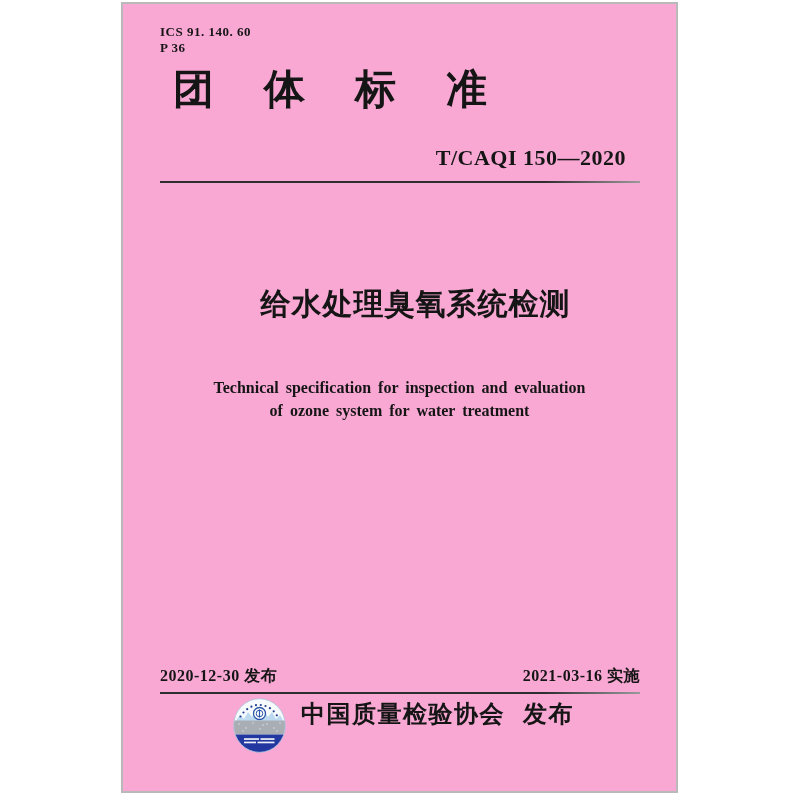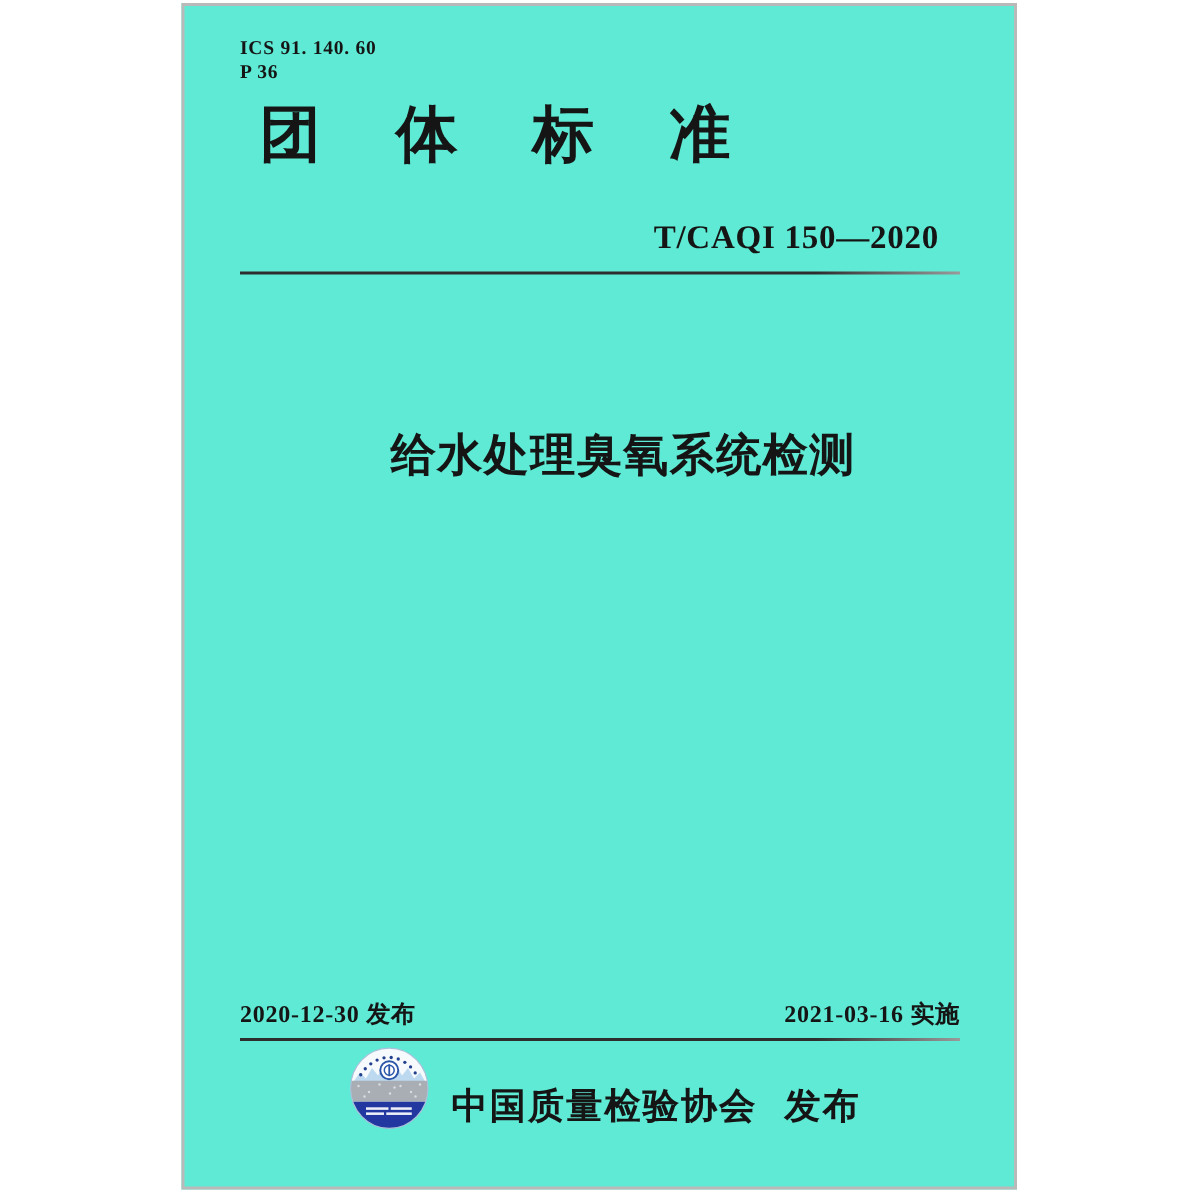--- a/index.html
+++ b/index.html
@@ -7,21 +7,21 @@
   body {
     width: 800px; height: 800px;
     position: relative;
     font-family: "Liberation Serif", "DejaVu Serif", serif;
     color: #151515;
   }
   .cover {
     position: absolute;
     left: 121px; top: 2px;
     width: 557px; height: 791px;
-    background: #5eead4;
+    background: #f9a8d4;
     border: 2px solid #b9b9b9;
   }
   .ics-block {
     position: absolute;
     left: 37px; top: 20px;
     font-weight: bold;
     font-size: 13px;
     line-height: 16px;
     letter-spacing: 0.5px;
   }
@@ -79,21 +79,21 @@
     justify-content: space-between;
     font-weight: bold;
     font-size: 16px;
     letter-spacing: 0.5px;
     gap: 36px;
   }
   .publisher-row {
     position: absolute;
     top: 694px; left: 110px; right: 0;
     display: flex;
-    align-items: flex-end;
+    align-items: flex-start;
   }
   .logo { width: 53px; height: 55px; flex: 0 0 auto; }
   .publisher-text {
     margin-left: 15px;
     font-weight: 600;
     font-size: 24px;
     letter-spacing: 1.5px;
     white-space: nowrap;
   }
   .publish-action { margin-left: 18px; }
@@ -111,20 +111,24 @@
   <div class="doc-type">团体标准</div>
 
   <div class="std-number">T/CAQI 150—2020</div>
 
   <div class="rule rule-top"></div>
 
   <div class="main-title">
     <div>给水处理臭氧系统检测</div>
   </div>
 
+  <div class="subtitle">
+    <div>Technical specification for inspection and evaluation</div>
+    <div>of ozone system for water treatment</div>
+  </div>
 
   <div class="date-row">
     <span>2020-12-30 发布</span>
     <span>2021-03-16 实施</span>
   </div>
 
   <div class="rule rule-bottom"></div>
 
   <div class="publisher-row">
     <svg class="logo" viewBox="0 0 53 55" xmlns="http://www.w3.org/2000/svg">

